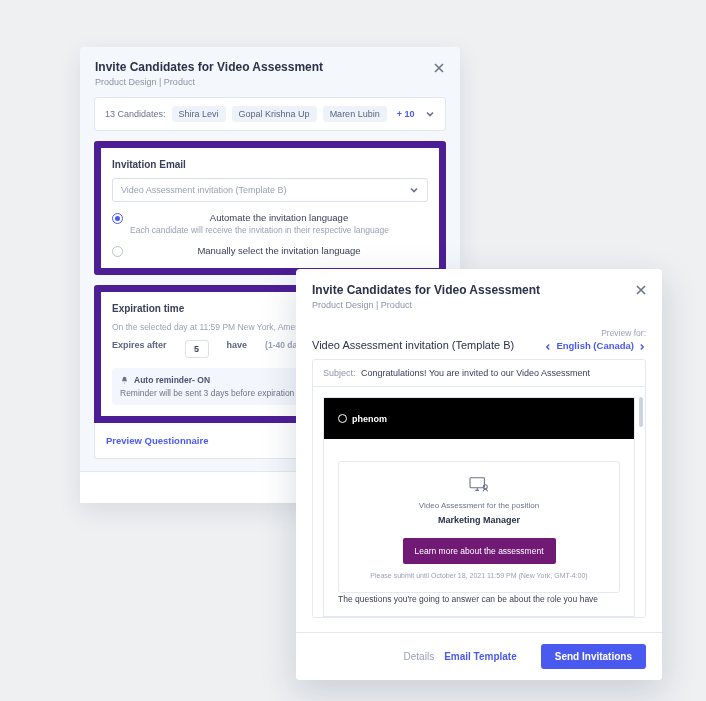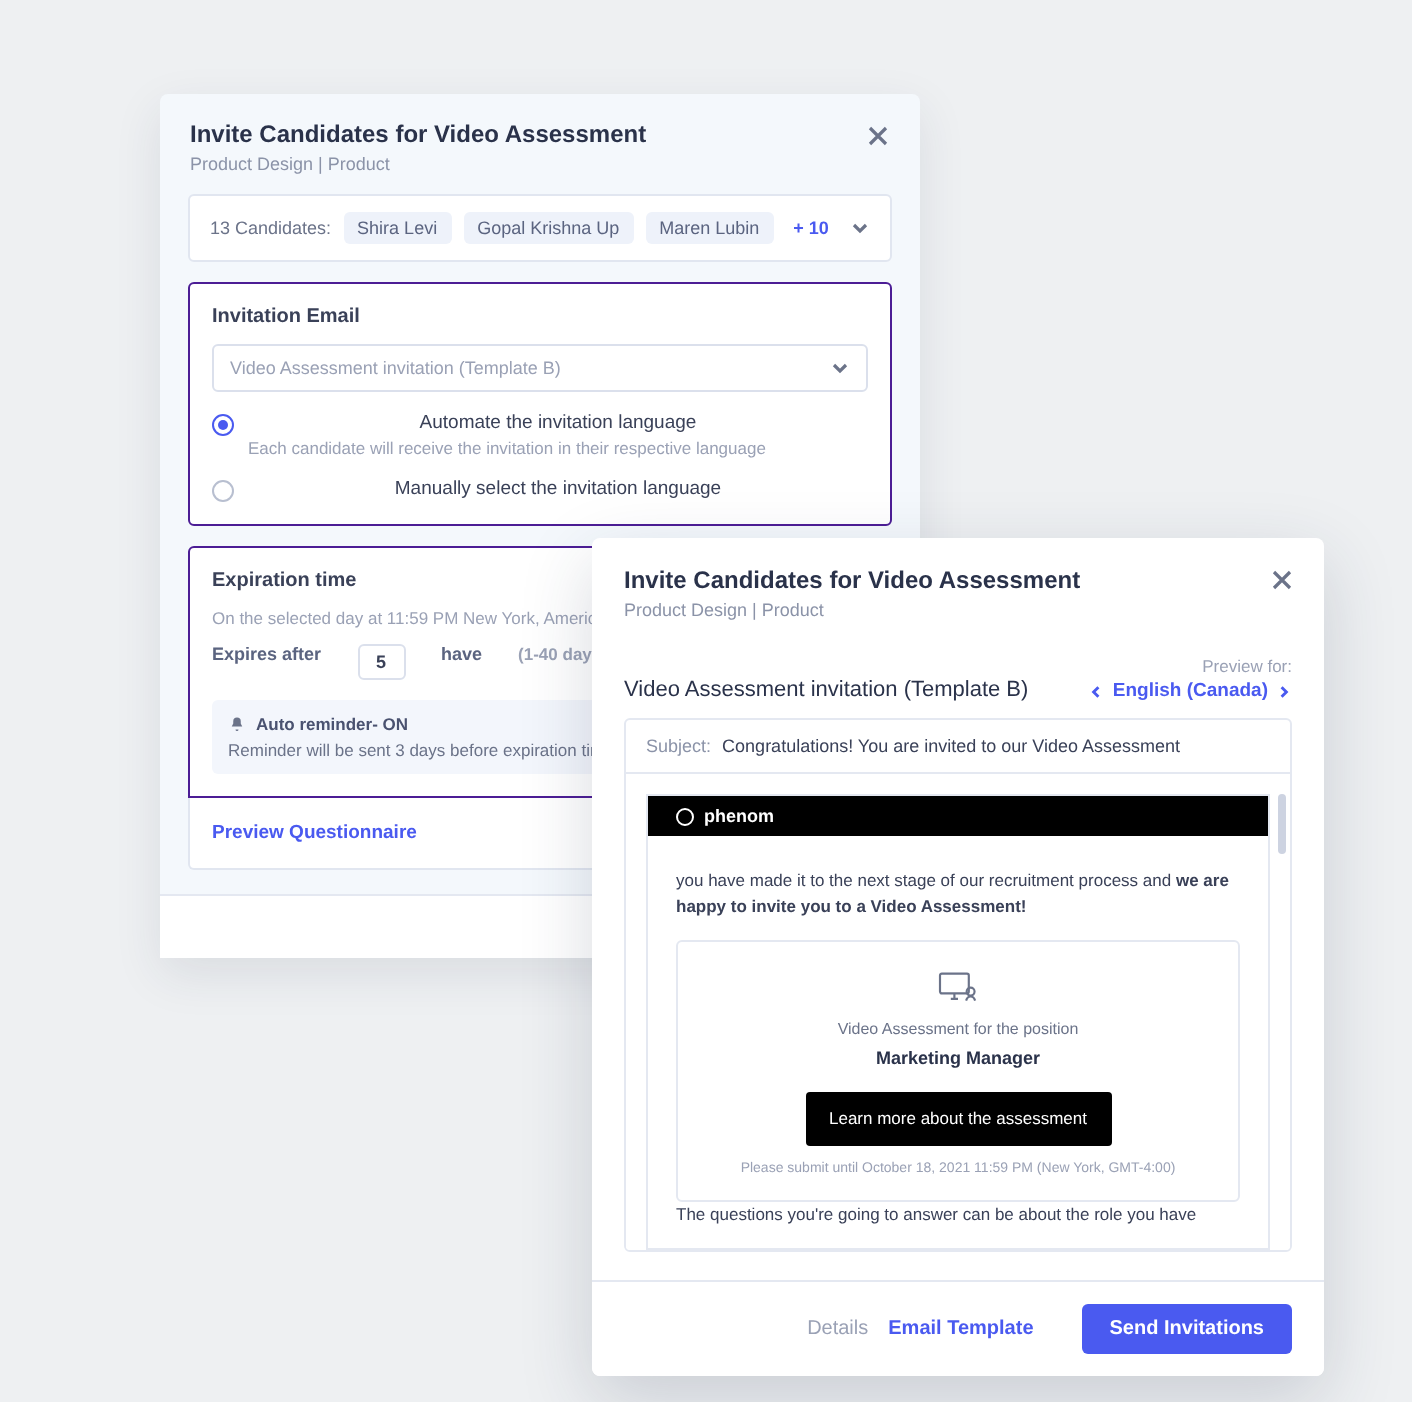--- a/index.html
+++ b/index.html
@@ -43,21 +43,21 @@
   }
   .morechip { color: #4a5af0; font-weight: 600; font-size: 9px; margin-left: 4px; }
   .chev {
     position: absolute; right: 10px; top: 50%; transform: translateY(-50%);
     width: 10px; height: 10px;
   }
   .chev svg { width: 10px; height: 10px; stroke: #6b7389; stroke-width: 1.6; fill: none; }
 
   .panel {
     margin: 10px 14px 0; background: #fff;
-    border: 1px solid #4c1d95; border-radius: 3px;
+    border: 7px solid #4c1d95; border-radius: 3px;
     padding: 11px 11px;
   }
   .panel h4 { font-size: 10px; font-weight: 600; color: #3a4158; margin-bottom: 8px; }
   .select {
     border: 1px solid #dbe0ec; border-radius: 3px;
     padding: 6px 8px; font-size: 9px; color: #9aa1b5;
     position: relative;
   }
   .select .chev { right: 8px; }
 
@@ -143,21 +143,21 @@
   }
   .subj {
     padding: 8px 10px; font-size: 9px; color: #3a4158;
     border-bottom: 1px solid #e4e8f1;
   }
   .subj-label { color: #8b93a8; margin-right: 3px; }
 
   .email-frame { background: #fff; padding: 10px 10px 0; position: relative; }
   .email-outer { border: 1px solid #e4e8f1; }
   .email-header {
-    background: #000; height: 20px;
+    background: #000; height: 41px;
     display: flex; align-items: center; padding: 0 14px;
     color: #fff; font-size: 9px; font-weight: 600;
   }
   .logo-o {
     width: 9px; height: 9px; border: 1.6px solid #fff; border-radius: 50%;
     margin-right: 5px;
   }
   .email-body { padding: 16px 14px 0; font-size: 8.5px; color: #3a4158; line-height: 1.5; }
   .dear { font-weight: 600; margin-bottom: 8px; }
   .para { margin-bottom: 10px; }
@@ -167,21 +167,21 @@
     border: 1px solid #e4e8f1; border-radius: 3px;
     padding: 14px 10px 10px; text-align: center; margin-top: 6px;
   }
   .screen-ic {
     width: 22px; height: 18px; margin: 0 auto 6px;
   }
   .screen-ic svg { width: 22px; height: 18px; stroke: #6b7389; stroke-width: 1.2; fill: none; }
   .assess-sub { font-size: 8px; color: #6b7389; }
   .assess-pos { font-size: 9px; font-weight: 700; color: #2a324a; margin-top: 2px; margin-bottom: 10px; }
   .cta {
-    display: inline-block; background: #000000; color: #fff;
+    display: inline-block; background: #701a75; color: #fff;
     font-size: 8.5px; padding: 7px 12px; border-radius: 2px;
     font-weight: 500;
   }
   .deadline { font-size: 7px; color: #9aa1b5; margin-top: 7px; }
 
   .scrollbar {
     position: absolute; right: 2px; top: 10px;
     width: 4px; height: 30px; background: #cdd3e1; border-radius: 2px;
   }
 
@@ -324,23 +324,20 @@
     </div>
 
     <div class="email-frame">
       <div class="scrollbar"></div>
       <div class="email-outer">
         <div class="email-header">
           <span class="logo-o"></span>
           <span>phenom</span>
         </div>
         <div class="email-body">
-          <div class="para">
-            <span>you have made it to the next stage of our recruitment process and </span><b>we are happy to invite you to a Video Assessment!</b>
-          </div>
 
           <div class="assess-box">
             <div class="screen-ic">
               <svg viewBox="0 0 24 20">
                 <rect x="2" y="2" width="16" height="11" rx="1"></rect>
                 <path d="M8 16h4M10 13v3"></path>
                 <circle cx="19" cy="12" r="2.2"></circle>
                 <path d="M16.5 17c.4-1.4 1.4-2.3 2.5-2.3s2.1.9 2.5 2.3"></path>
               </svg>
             </div>

